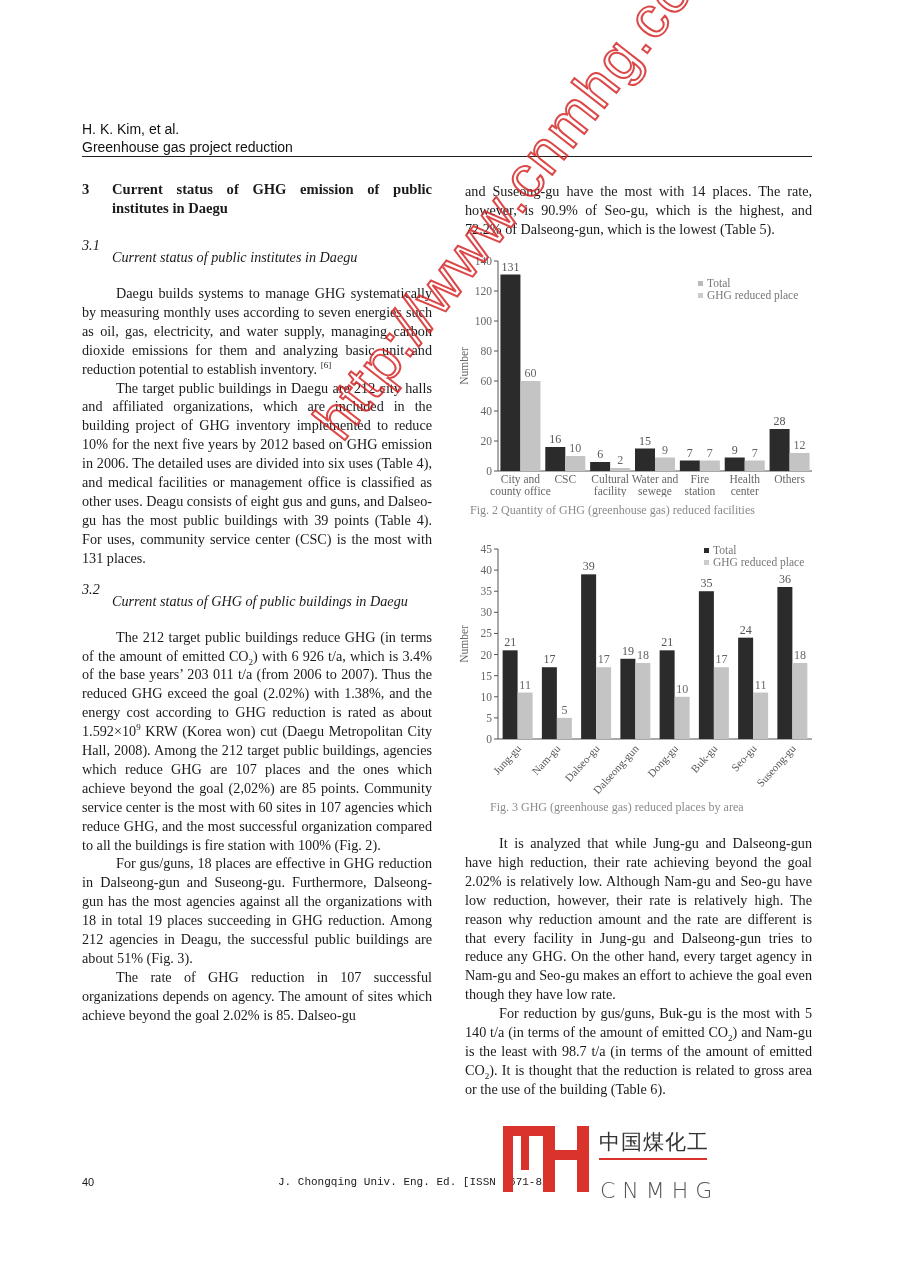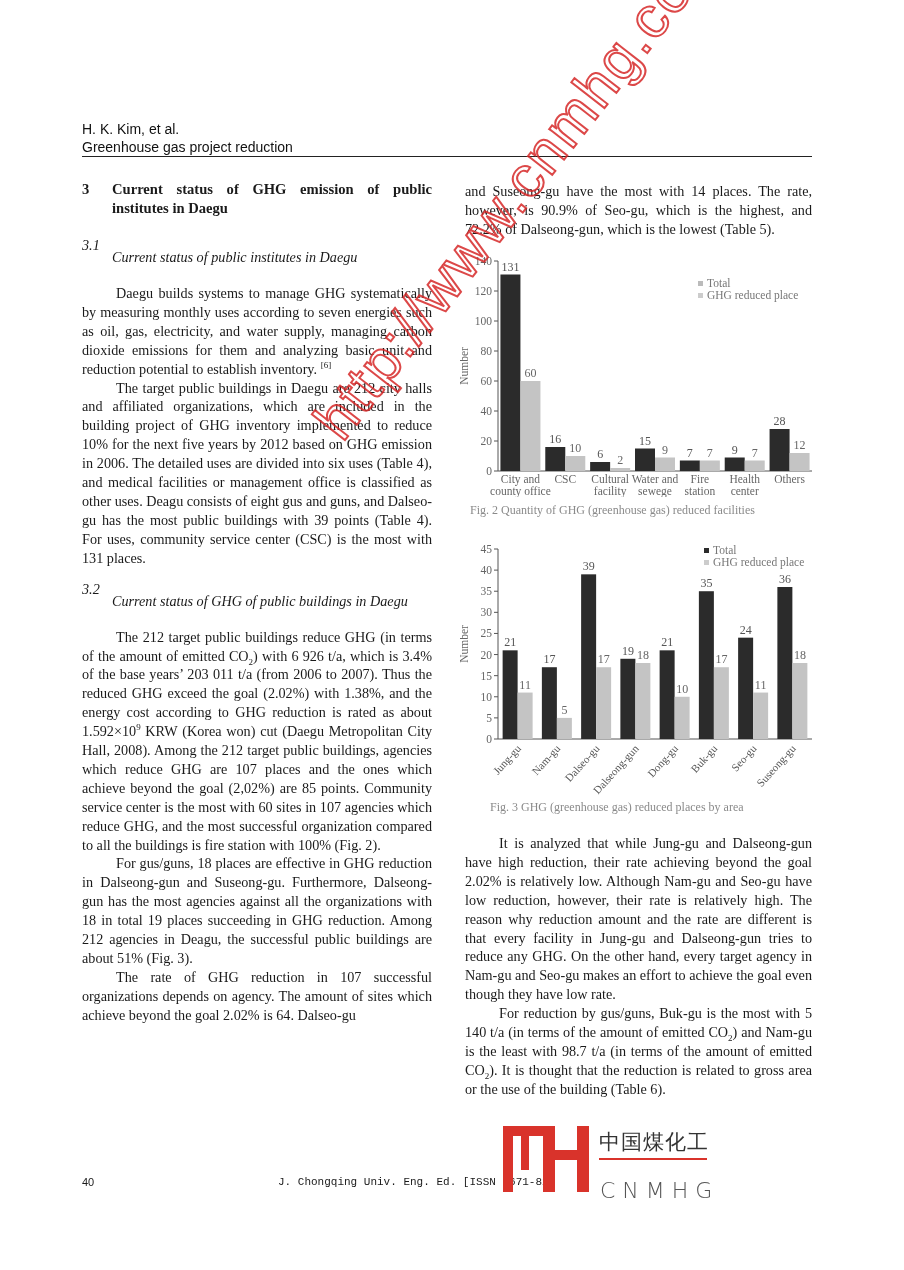--- a/index.html
+++ b/index.html
@@ -51,21 +51,21 @@
   </div>
   <p class="para"><span>Daegu builds systems to manage GHG systematically by measuring monthly uses according to seven energies such as oil, gas, electricity, and water supply, managing carbon dioxide emissions for them and analyzing basic unit and reduction potential to establish inventory.</span> <sup>[6]</sup></p>
   <p class="para gap">The target public buildings in Daegu are 212 city halls and affiliated organizations, which are included in the building project of GHG inventory implemented to reduce 10% for the next five years by 2012 based on GHG emission in 2006. The detailed uses are divided into six uses (Table 4), and medical facilities or management office is classified as other uses. Deagu consists of eight gus and guns, and Dalseo-gu has the most public buildings with 39 points (Table 4). For uses, community service center (CSC) is the most with 131 places.</p>
 
   <div class="sub-h">
     <span class="num">3.2</span>
     <span class="txt">Current status of GHG of public buildings in Daegu</span>
   </div>
   <p class="para"><span>The 212 target public buildings reduce GHG (in terms of the amount of emitted CO</span><sub>2</sub><span>) with 6 926 t/a, which is 3.4% of the base years’ 203 011 t/a (from 2006 to 2007). Thus the reduced GHG exceed the goal (2.02%) with 1.38%, and the energy cost according to GHG reduction is rated as about 1.592×10</span><sup>9</sup><span> KRW (Korea won) cut (Daegu Metropolitan City Hall, 2008). Among the 212 target public buildings, agencies which reduce GHG are 107 places and the ones which achieve beyond the goal (2,02%) are 85 points. Community service center is the most with 60 sites in 107 agencies which reduce GHG, and the most successful organization compared to all the buildings is fire station with 100% (Fig. 2).</span></p>
   <p class="para">For gus/guns, 18 places are effective in GHG reduction in Dalseong-gun and Suseong-gu. Furthermore, Dalseong-gun has the most agencies against all the organizations with 18 in total 19 places succeeding in GHG reduction. Among 212 agencies in Deagu, the successful public buildings are about 51% (Fig. 3).</p>
-  <p class="para">The rate of GHG reduction in 107 successful organizations depends on agency. The amount of sites which achieve beyond the goal 2.02% is 64. Dalseo-gu</p>
+  <p class="para">The rate of GHG reduction in 107 successful organizations depends on agency. The amount of sites which achieve beyond the goal 2.02% is 85. Dalseo-gu</p>
 </div>
 
 <div class="col col-right">
   <p>and Suseong-gu have the most with 14 places. The rate, however, is 90.9% of Seo-gu, which is the highest, and 72.2% of Dalseong-gun, which is the lowest (Table 5).</p>
 </div>
 
 <div class="chart" id="fig2" style="left:460px; top:252px; width:355px; height:245px;">
   <svg width="355" height="245" id="fig2svg">
       <line x1="38" y1="9" x2="38" y2="219" stroke="#555555" stroke-width="1"></line>
       <line x1="38" y1="219" x2="352" y2="219" stroke="#555555" stroke-width="1"></line>

